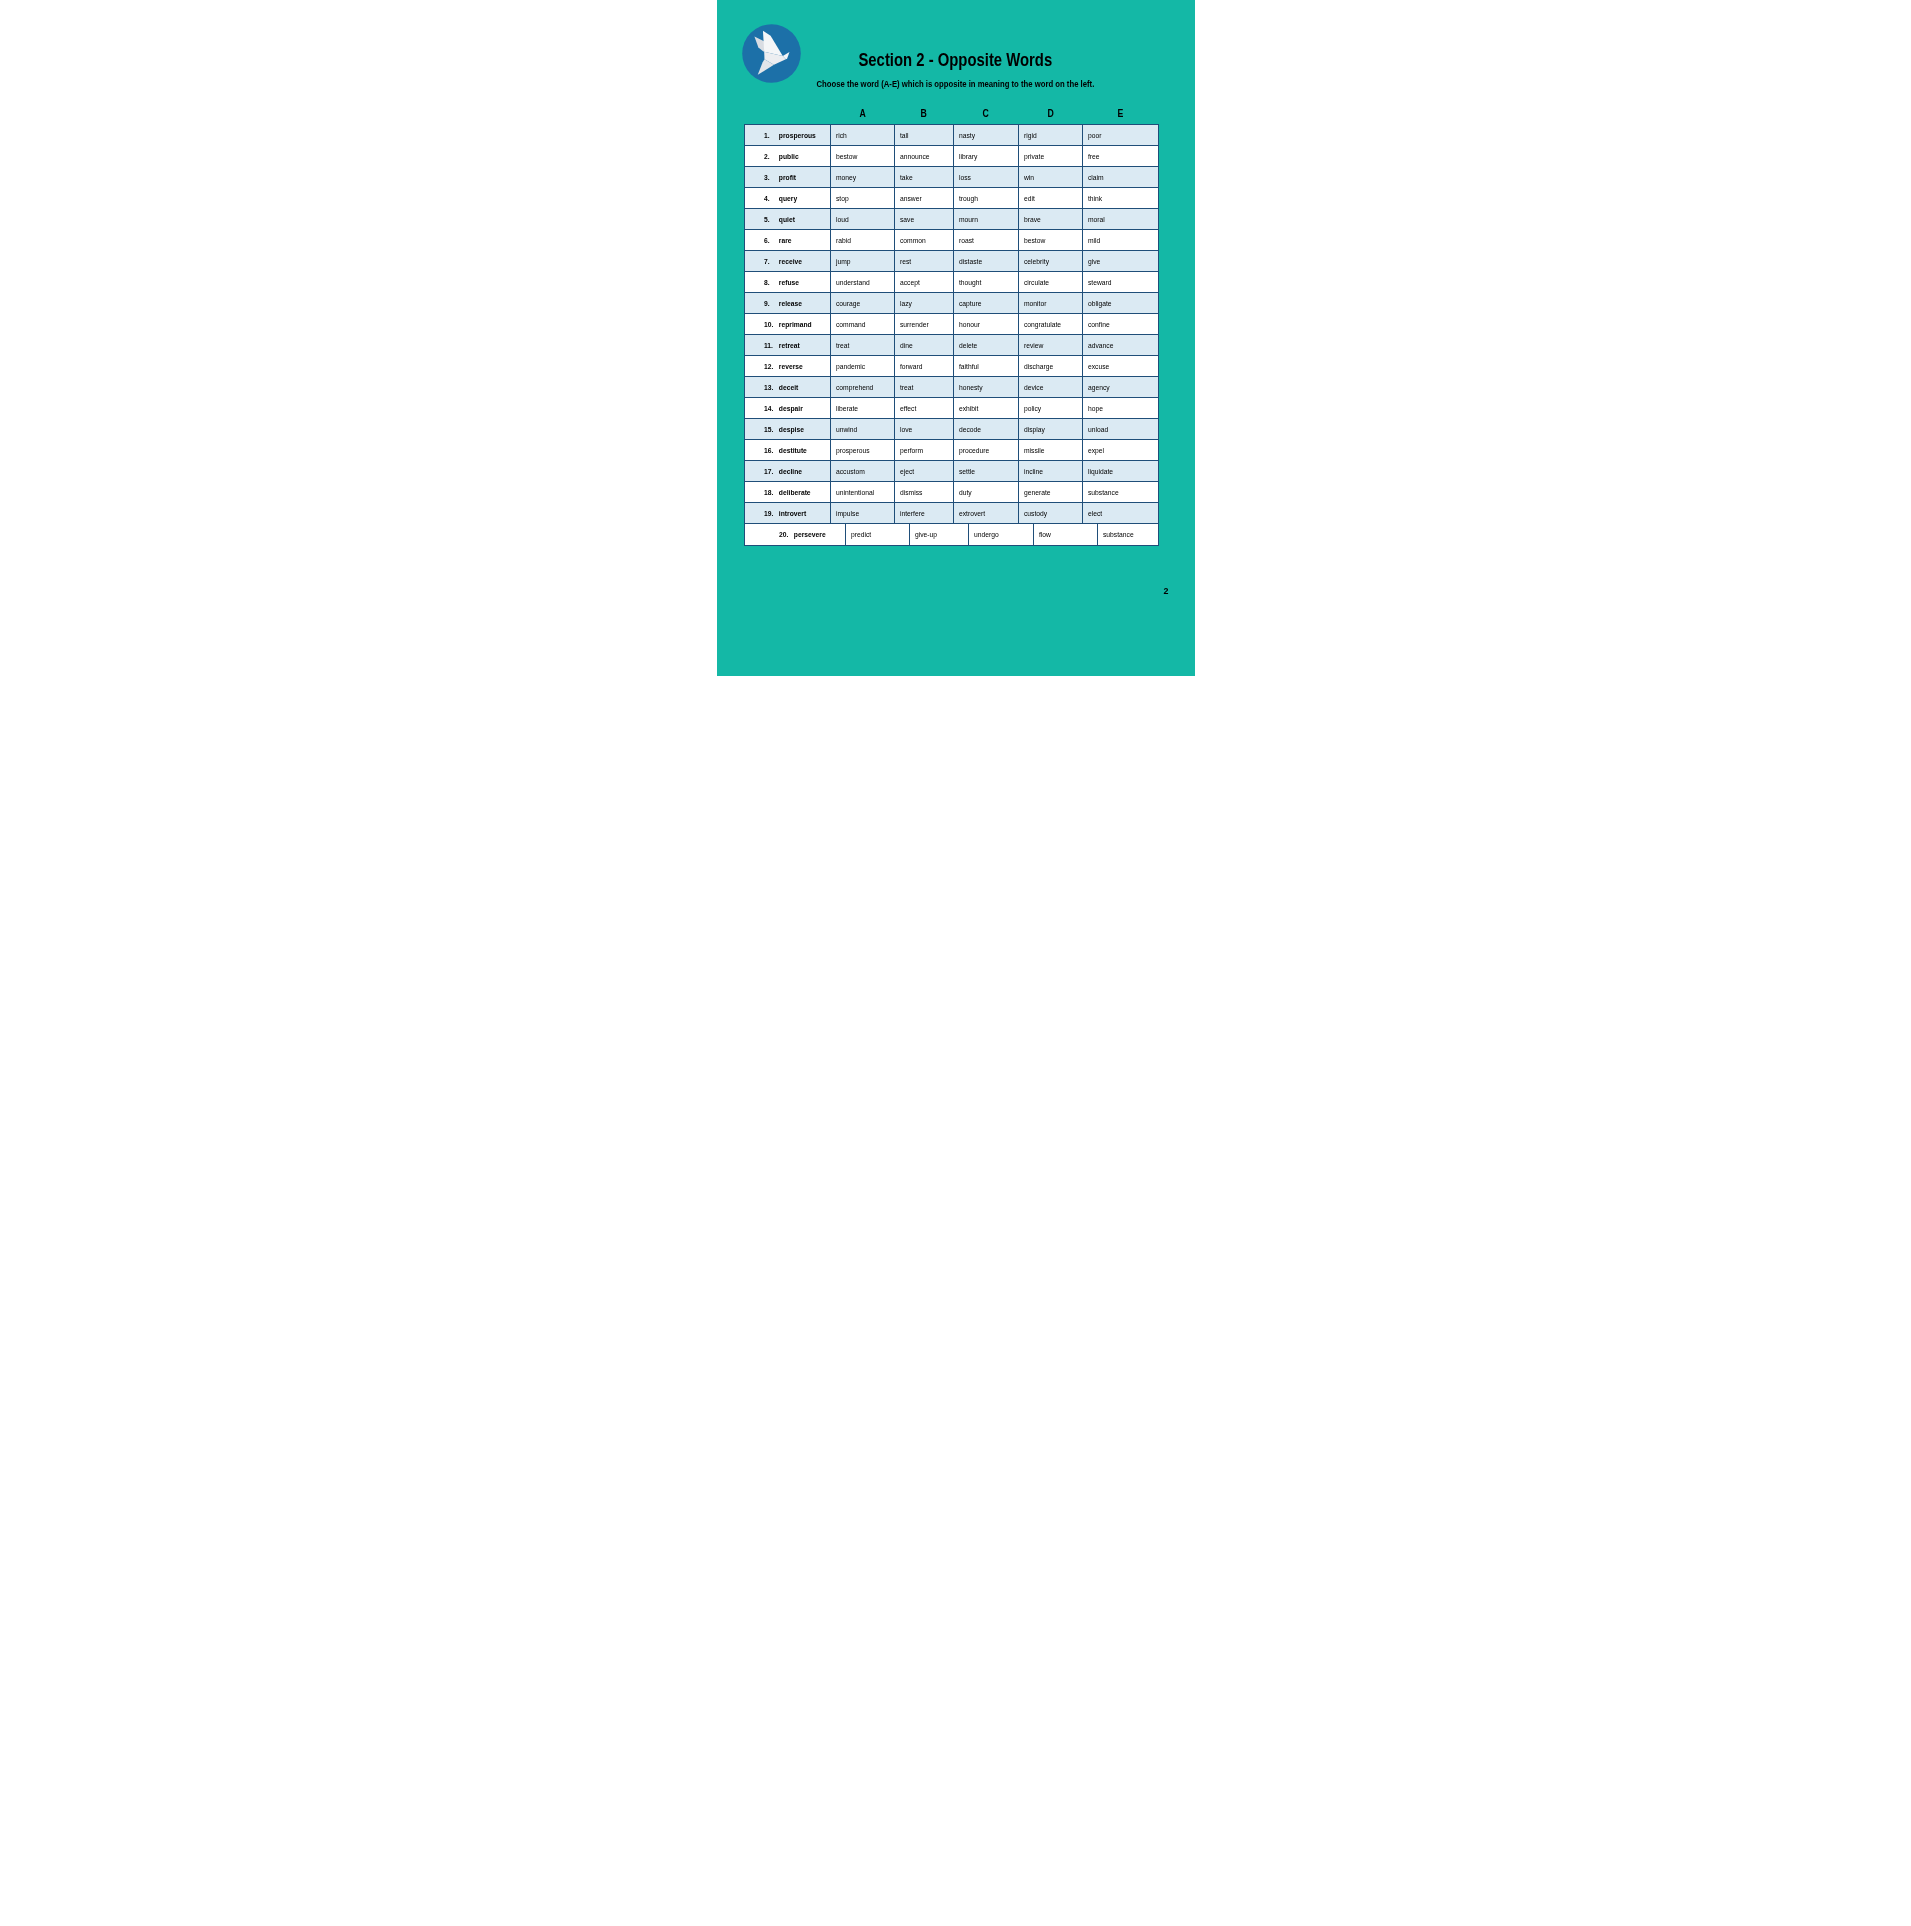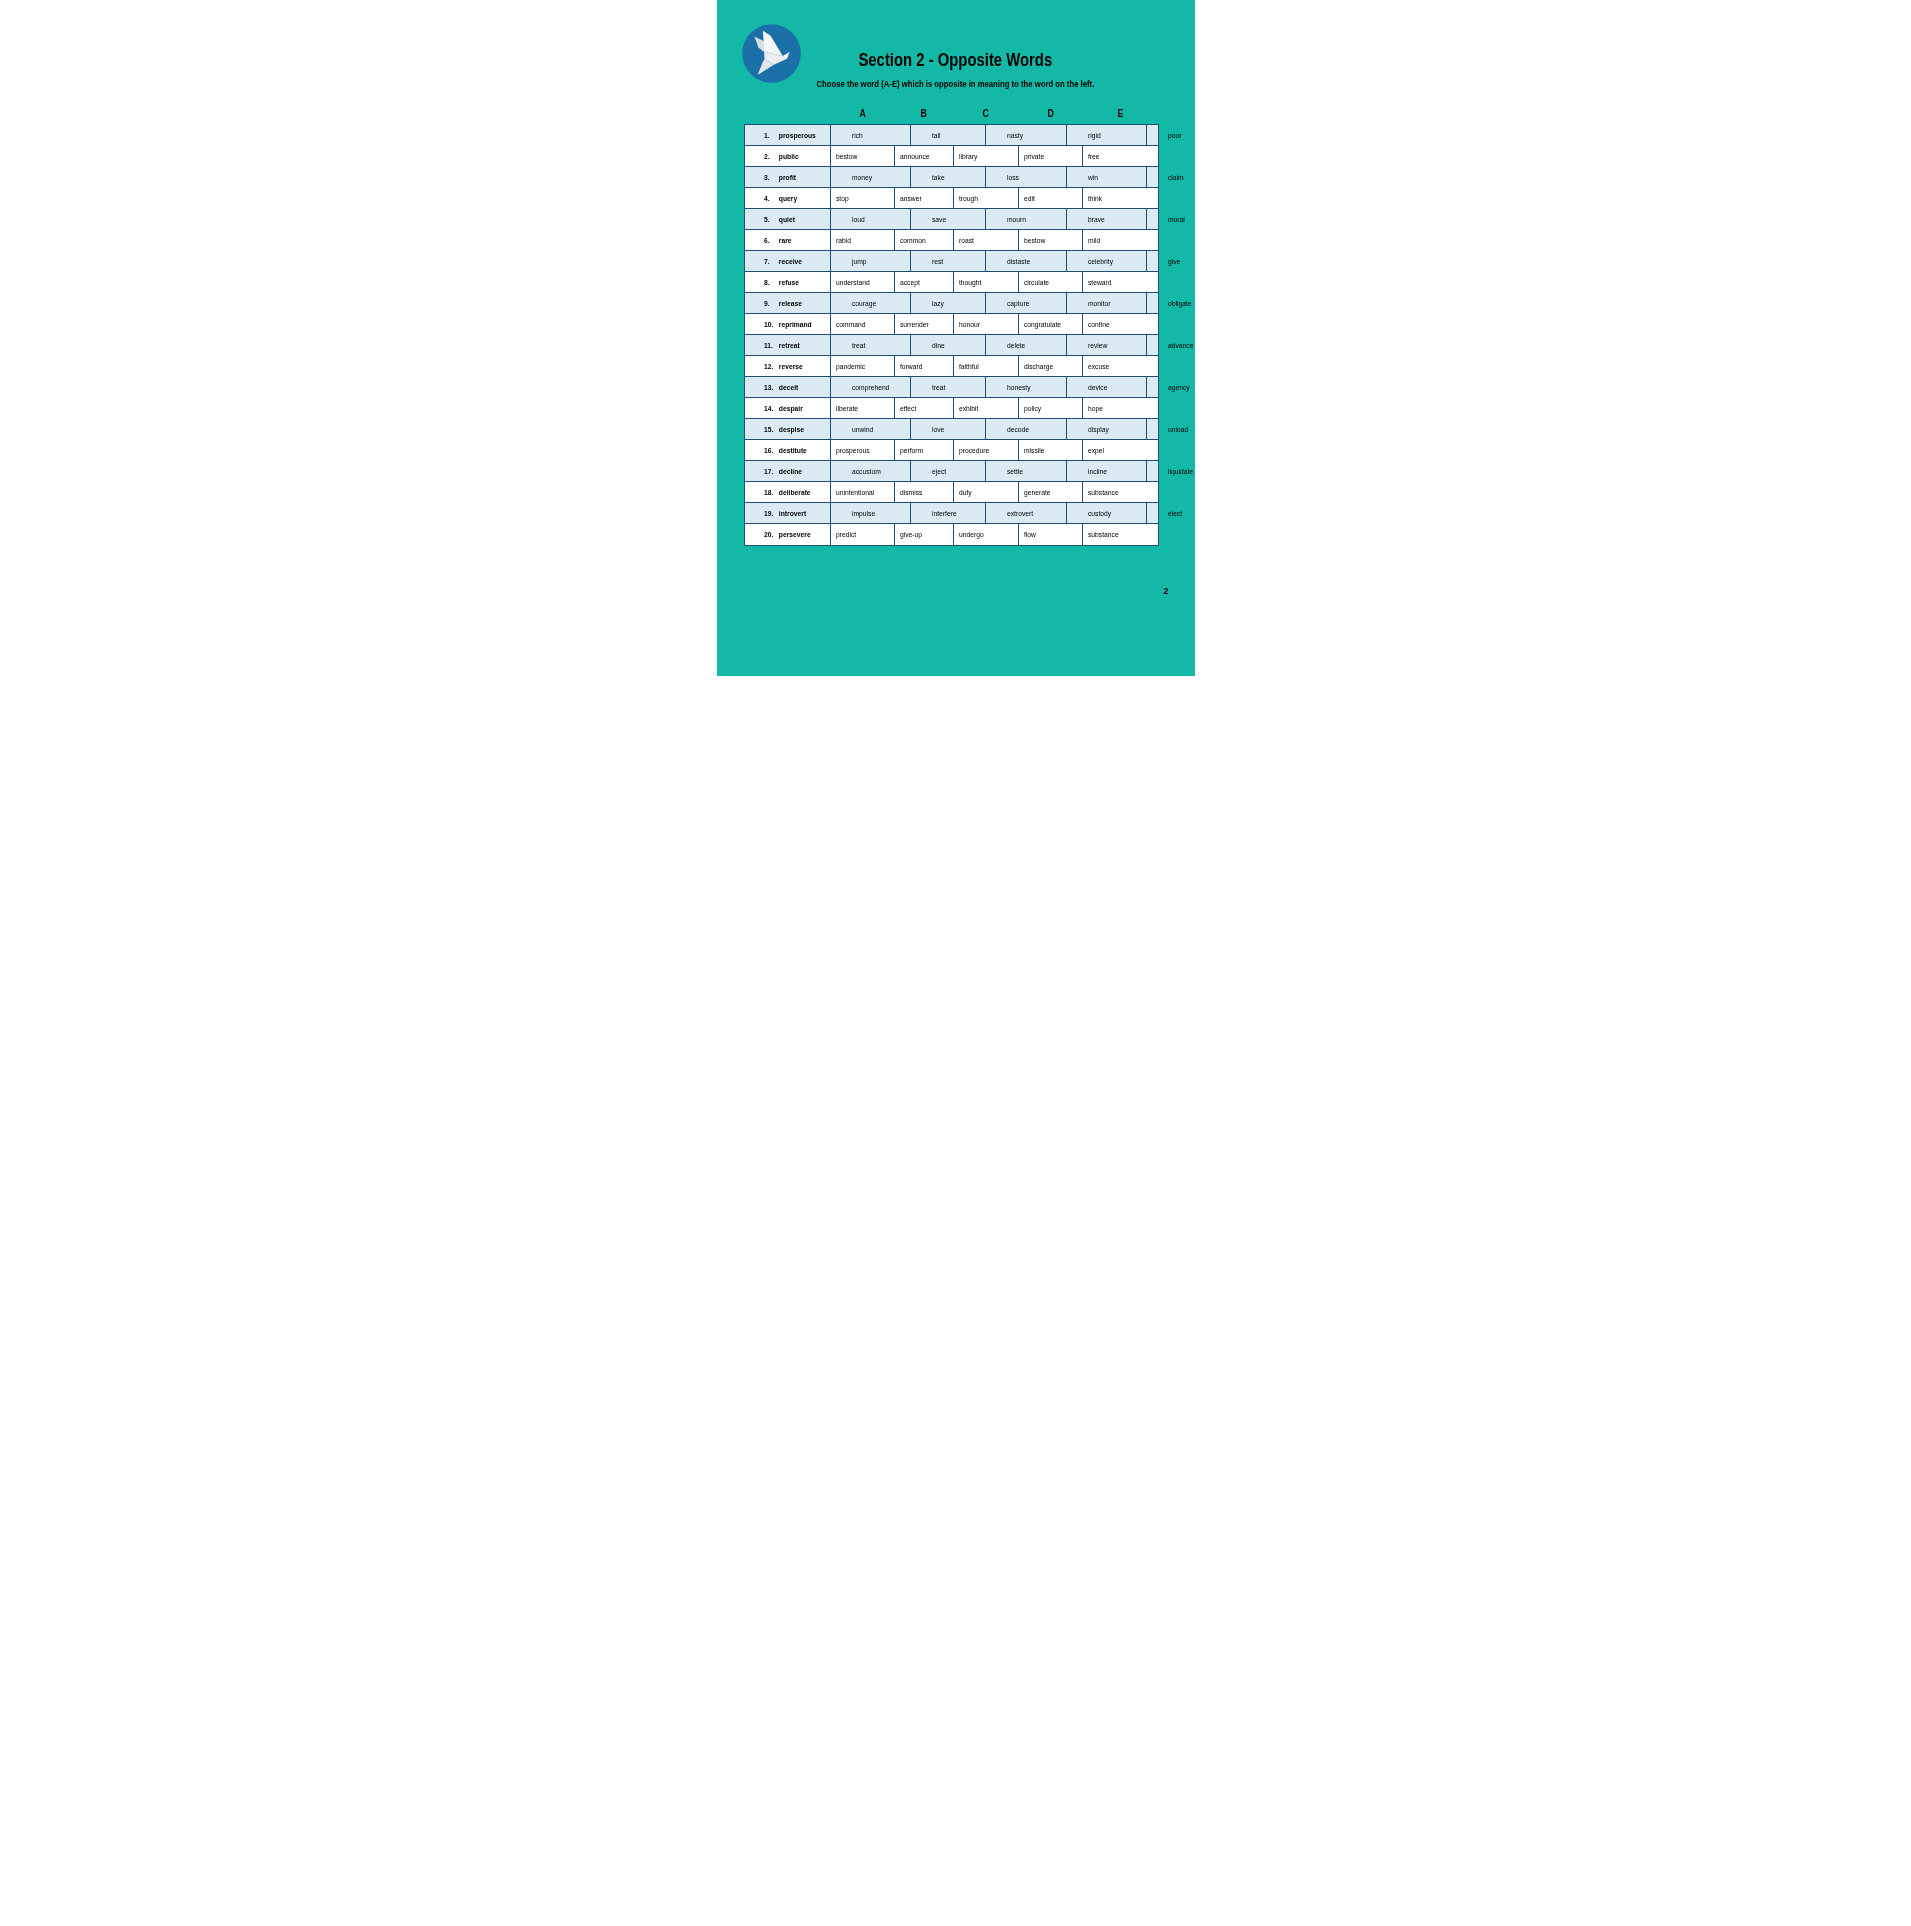--- a/index.html
+++ b/index.html
@@ -36,22 +36,22 @@
     position:absolute;left:27px;top:124px;width:415px;
     border:1px solid #1F4E79;box-sizing:border-box;
     background:#fff;
   }
   .trow{
     display:grid;grid-template-columns:86px 64px 59px 65px 64px 75px;
     height:21px;box-sizing:border-box;
     border-bottom:0.8px solid #1F4E79;
     background:#ffffff;
   }
-  .trow:last-child{border-bottom:none;}
-  .trow.shade{background:#DBEAF3;gap:16px;}
+  .trow:last-child{border-bottom:none;margin-left:15px;}
+  .trow.shade{background:#DBEAF3;}
   .cell{
     display:flex;align-items:center;
     box-sizing:border-box;
     border-right:0.6px solid #1F4E79;
     padding-left:5px;
     font-size:8px;
     overflow:hidden;
   }
   .cell:last-child{border-right:none;}
   .c-word{padding-left:19px;font-weight:bold;}

